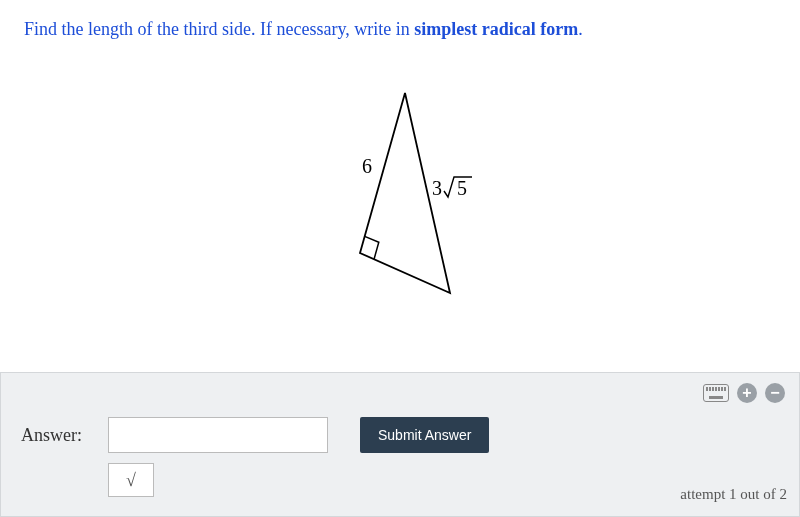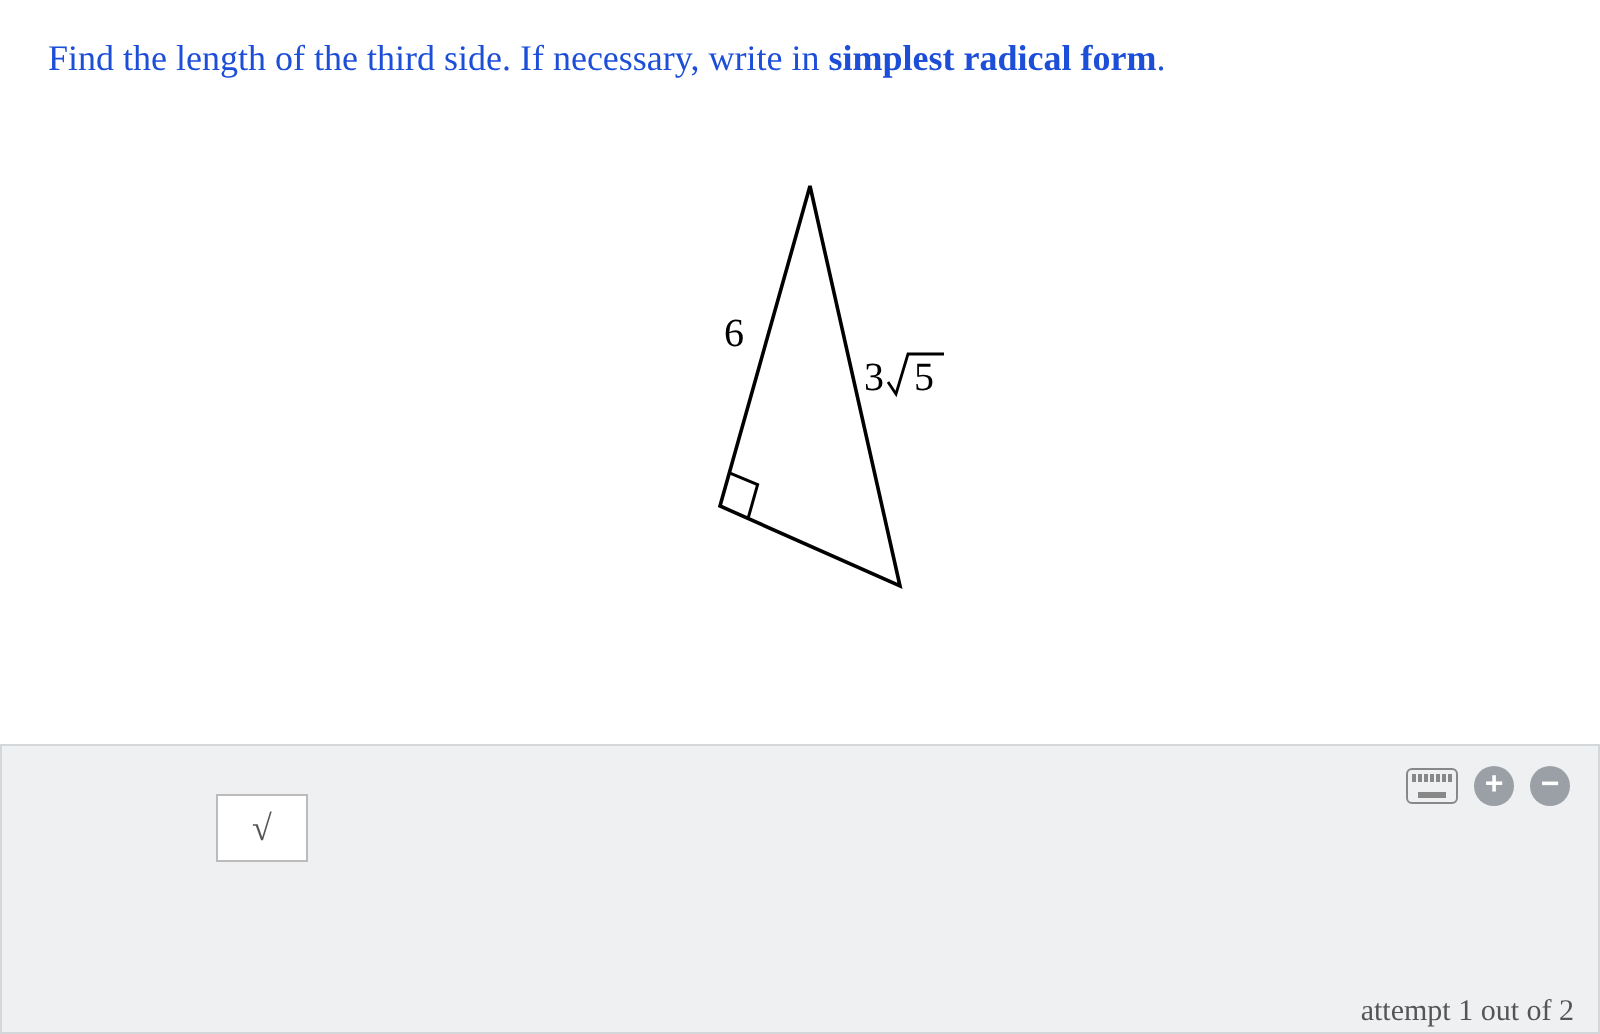--- a/index.html
+++ b/index.html
@@ -146,21 +146,21 @@
       display: flex;
       align-items: center;
       justify-content: center;
       cursor: pointer;
       font-size: 18px;
       font-family: Georgia, serif;
       color: #555;
     }
     .attempt-text {
       position: absolute;
-      bottom: 1px;
+      bottom: 13px;
       right: 12px;
       font-size: 15px;
       color: #555;
       font-family: Georgia, serif;
     }
   </style>
 </head>
 <body>
 
 <div class="question-area">
@@ -193,19 +193,24 @@
   <div class="panel-top-icons">
     <div class="keyboard-icon"></div>
     <div class="circle-btn">
       <span>+</span>
     </div>
     <div class="circle-btn">
       <span>−</span>
     </div>
   </div>
 
+  <div class="answer-row">
+    <span class="answer-label">Answer:</span>
+    <input type="text" class="answer-input" value="" style="">
+    <button class="submit-btn">Submit Answer</button>
+  </div>
 
   <div class="sqrt-btn">
     <span>√</span>
   </div>
 
   <div class="attempt-text">attempt 1 out of 2</div>
 </div>
 
 </body></html>

